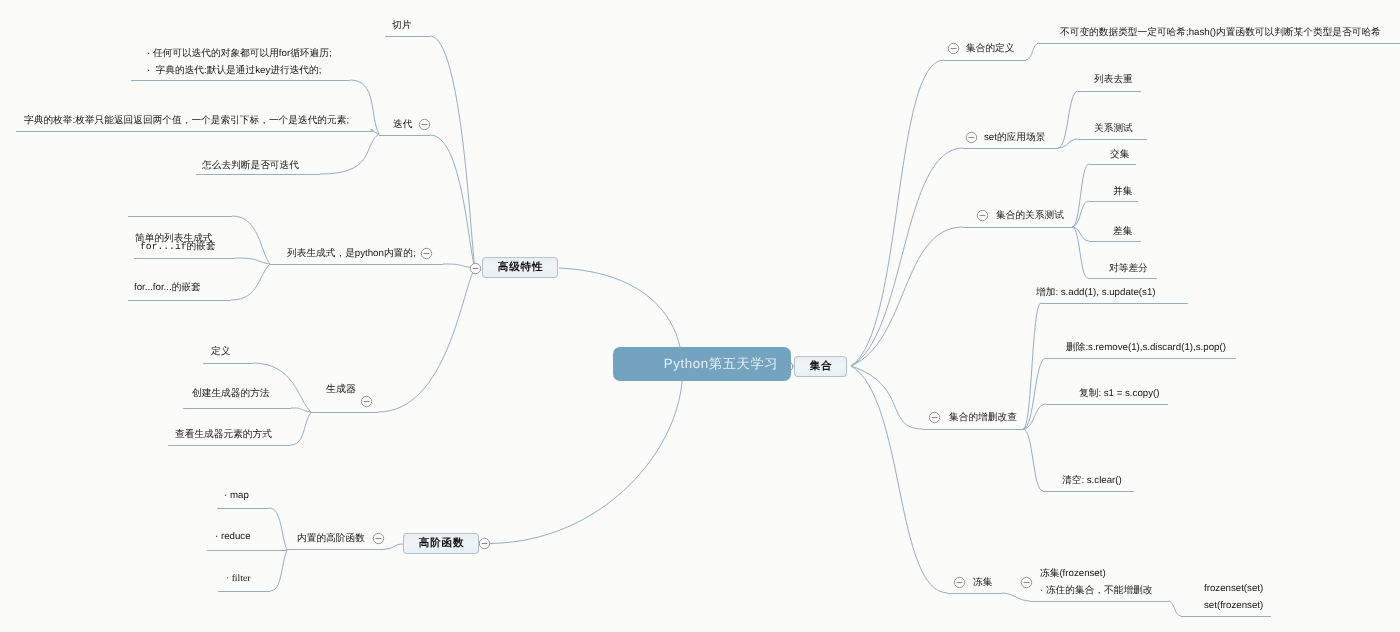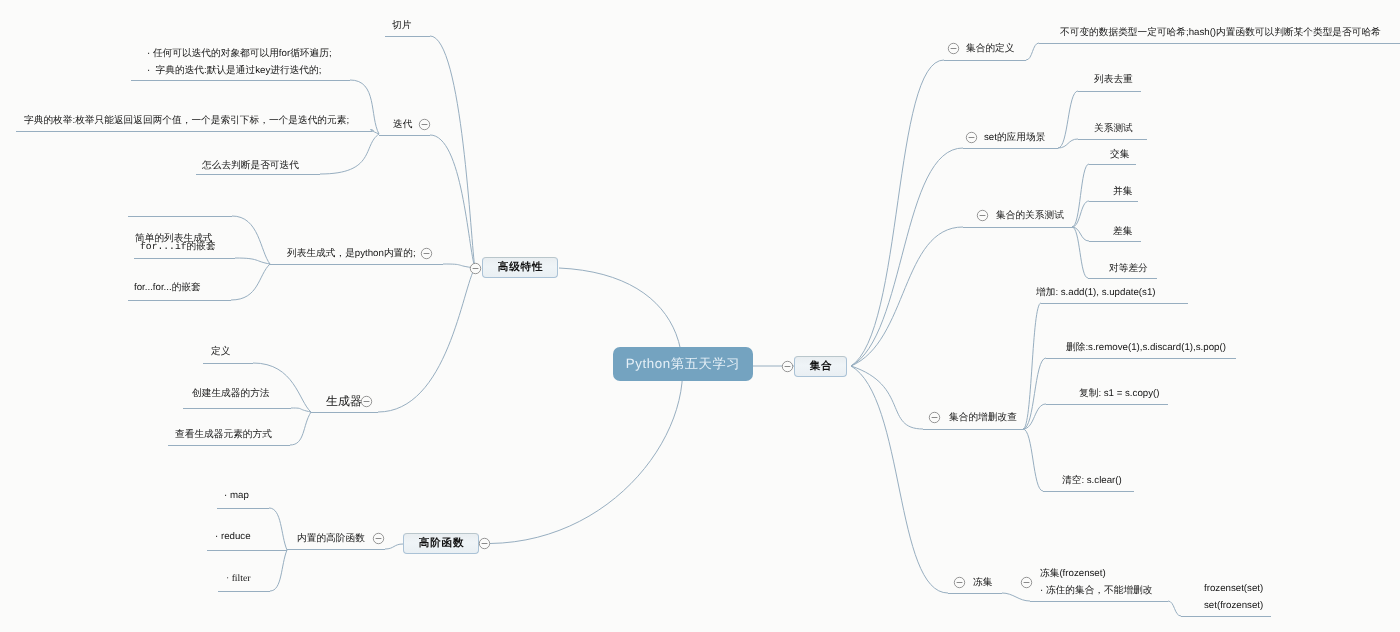--- a/index.html
+++ b/index.html
@@ -9,21 +9,21 @@
        -webkit-font-smoothing:antialiased;text-rendering:geometricPrecision;}
   #canvas{position:relative;width:1400px;height:552px;}
   svg#links{position:absolute;left:0;top:0;width:1400px;height:632px;}
   .topic{position:absolute;white-space:pre;font-size:9.7px;line-height:17px;font-weight:400;}
   .box{position:absolute;background:linear-gradient(180deg,#e9eef1 0%,#eff4f7 45%,#e9eff3 100%);
        border:1px solid #aac2d6;border-top-color:#b9c6cb;border-radius:4px;
        display:flex;align-items:center;justify-content:center;
        color:#111;font-size:10.6px;font-weight:700;letter-spacing:0.8px;box-sizing:border-box;
        text-indent:1.2px;}
   .root{position:absolute;border-radius:7px;display:flex;align-items:center;
-        justify-content:center;font-size:13.3px;letter-spacing:0.6px;}
+        justify-content:center;font-size:13.3px;letter-spacing:0.6px;padding-left:38px;}
   .tgl{position:absolute;}
 </style>
 </head>
 <body style="background: rgb(251, 251, 250);">
 
 <div id="canvas" style="background: rgb(251, 251, 250);">
   <svg id="links" viewBox="0 0 1400 632">
       <path d="M379,134 C369.53746724086375,116.38011141402214 377.55,80 350,80" fill="none" stroke="#97aec0" stroke-width="1"></path>
       <path d="M379,134 C360.61709939963885,126.12161402841664 378.65,131 372,131" fill="none" stroke="#97aec0" stroke-width="1"></path>
       <path d="M379,134 C362.44583003590463,145.2231660773528 376.05,174 320,174" fill="none" stroke="#97aec0" stroke-width="1"></path>
@@ -111,21 +111,21 @@
     <div class="topic" style="left: 140px; top: 238px; font-size: 9.7px; line-height: 17px; color: rgb(20, 20, 20); font-family: Liberation Mono, monospace;">for...if的嵌套</div>
     <div class="topic" style="left: 134px; top: 279px; font-size: 9.7px; line-height: 17px; color: rgb(20, 20, 20);">for...for...的嵌套</div>
     <div class="topic" style="left: 287px; top: 245px; font-size: 9.7px; line-height: 17px; color: rgb(20, 20, 20);">列表生成式，是python内置的;</div>
     <svg class="tgl" width="13" height="13" style="left: 419.5px; top: 247px;">
       <circle cx="6.5" cy="6.5" r="5.2" fill="#fbfbfa" stroke="#8a8a8a" stroke-width="0.9"></circle>
       <line x1="3.6" y1="6.5" x2="9.4" y2="6.5" stroke="#8a8a8a" stroke-width="1"></line>
     </svg>
     <div class="topic" style="left: 211px; top: 343px; font-size: 9.7px; line-height: 17px; color: rgb(20, 20, 20);">定义</div>
     <div class="topic" style="left: 192px; top: 385px; font-size: 9.7px; line-height: 17px; color: rgb(20, 20, 20);">创建生成器的方法</div>
     <div class="topic" style="left: 175px; top: 426px; font-size: 9.7px; line-height: 17px; color: rgb(20, 20, 20);">查看生成器元素的方式</div>
-    <div class="topic" style="left: 326px; top: 393px; font-size: 12px; line-height: 17px; color: rgb(20, 20, 20);">生成器</div>
+    <div class="topic" style="left: 326px; top: 381px; font-size: 10px; line-height: 17px; color: rgb(20, 20, 20);">生成器</div>
     <svg class="tgl" width="13" height="13" style="left: 359.5px; top: 395px;">
       <circle cx="6.5" cy="6.5" r="5.2" fill="#fbfbfa" stroke="#8a8a8a" stroke-width="0.9"></circle>
       <line x1="3.6" y1="6.5" x2="9.4" y2="6.5" stroke="#8a8a8a" stroke-width="1"></line>
     </svg>
     <div class="topic" style="left: 224px; top: 487px; font-size: 9.7px; line-height: 17px; color: rgb(20, 20, 20);">· map</div>
     <div class="topic" style="left: 215px; top: 528px; font-size: 9.7px; line-height: 17px; color: rgb(20, 20, 20);">· reduce</div>
     <div class="topic" style="left: 226px; top: 570px; font-size: 9.7px; line-height: 17px; color: rgb(20, 20, 20); font-family: Liberation Serif, serif;">· filter</div>
     <div class="topic" style="left: 297px; top: 530px; font-size: 9.7px; line-height: 17px; color: rgb(20, 20, 20);">内置的高阶函数</div>
     <svg class="tgl" width="13" height="13" style="left: 371.5px; top: 532px;">
       <circle cx="6.5" cy="6.5" r="5.2" fill="#fbfbfa" stroke="#8a8a8a" stroke-width="0.9"></circle>

